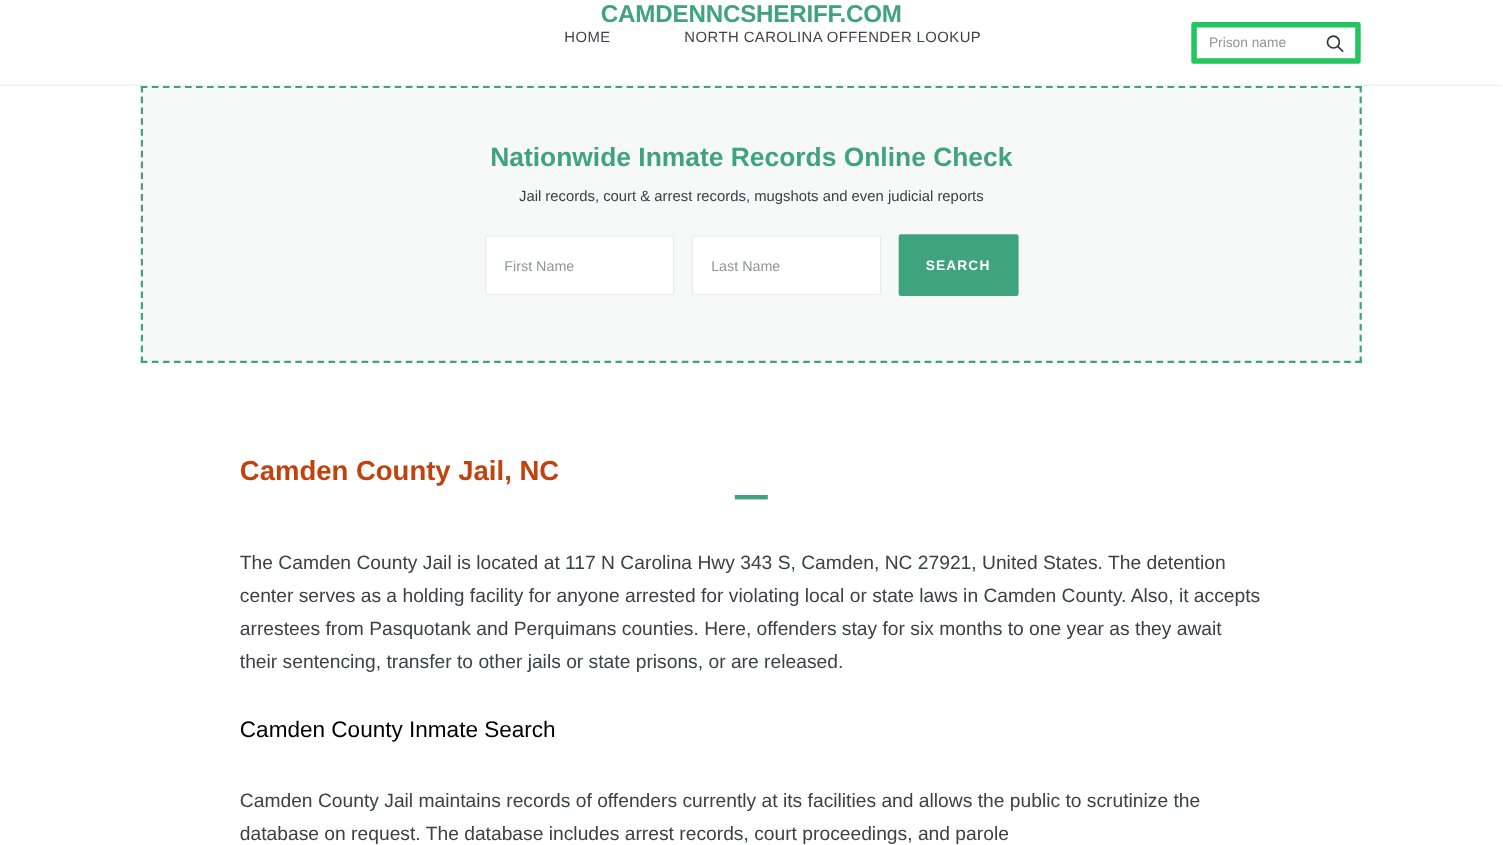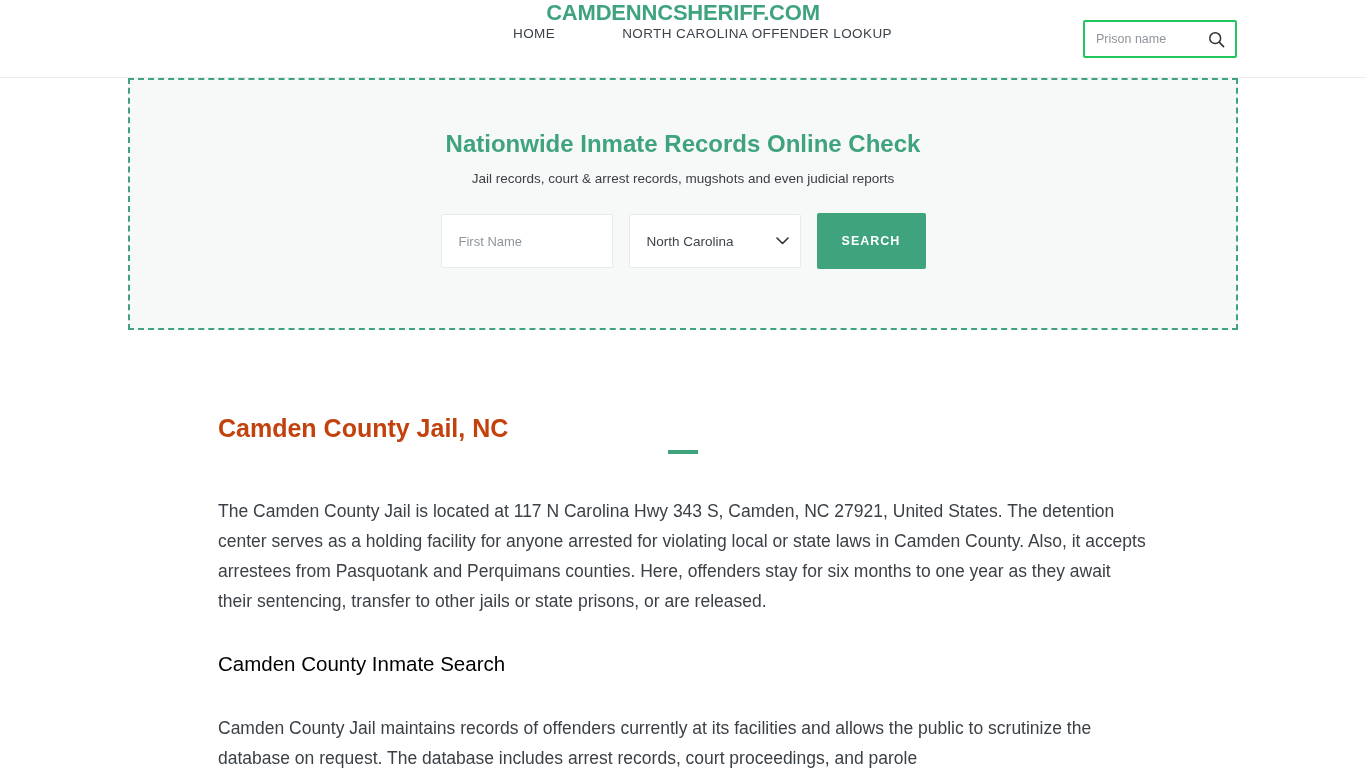--- a/index.html
+++ b/index.html
@@ -42,21 +42,21 @@
     letter-spacing: 0.4px;
     cursor: pointer;
     white-space: nowrap;
   }
   .header-search {
     position: absolute;
     right: 129px;
     top: 20px;
     width: 154px;
     height: 38px;
-    border: 2px solid #22c55e;
+    border: 5px solid #22c55e;
     border-radius: 2px;
     background: #ffffff;
     display: flex;
     align-items: center;
     padding: 0 8px 0 11px;
   }
   .header-search input {
     border: none;
     outline: none;
     width: 100px;
@@ -213,30 +213,21 @@
       </span>
     </button>
   </div>
 </header>
 
 <section class="hero">
   <h1 class="hero-title">Nationwide Inmate Records Online Check</h1>
   <p class="hero-subtitle">Jail records, court &amp; arrest records, mugshots and even judicial reports</p>
   <form class="hero-form">
     <input type="text" class="text-field" placeholder="First Name" style="">
-    <div class="select-wrap">
-      <select>
-        <option>North Carolina</option>
-      </select>
-      <span class="select-chevron">
-        <svg width="13" height="8" viewBox="0 0 13 8" fill="none">
-          <path d="M1 1L6.5 6.5L12 1" stroke="#2f3337" stroke-width="1.6" stroke-linecap="round" stroke-linejoin="round"></path>
-        </svg>
-      </span>
-    </div>
+    <input type="text" class="text-field" placeholder="Last Name" style="">
     <button type="submit" class="search-btn">SEARCH</button>
   </form>
 </section>
 
 <main class="main">
   <h2 class="page-title">Camden County Jail, NC</h2>
   <span class="title-underline"></span>
 
   <p class="body-paragraph">The Camden County Jail is located at 117 N Carolina Hwy 343 S, Camden, NC 27921, United States. The detention center serves as a holding facility for anyone arrested for violating local or state laws in Camden County. Also, it accepts arrestees from Pasquotank and Perquimans counties. Here, offenders stay for six months to one year as they await their sentencing, transfer to other jails or state prisons, or are released.</p>
 

